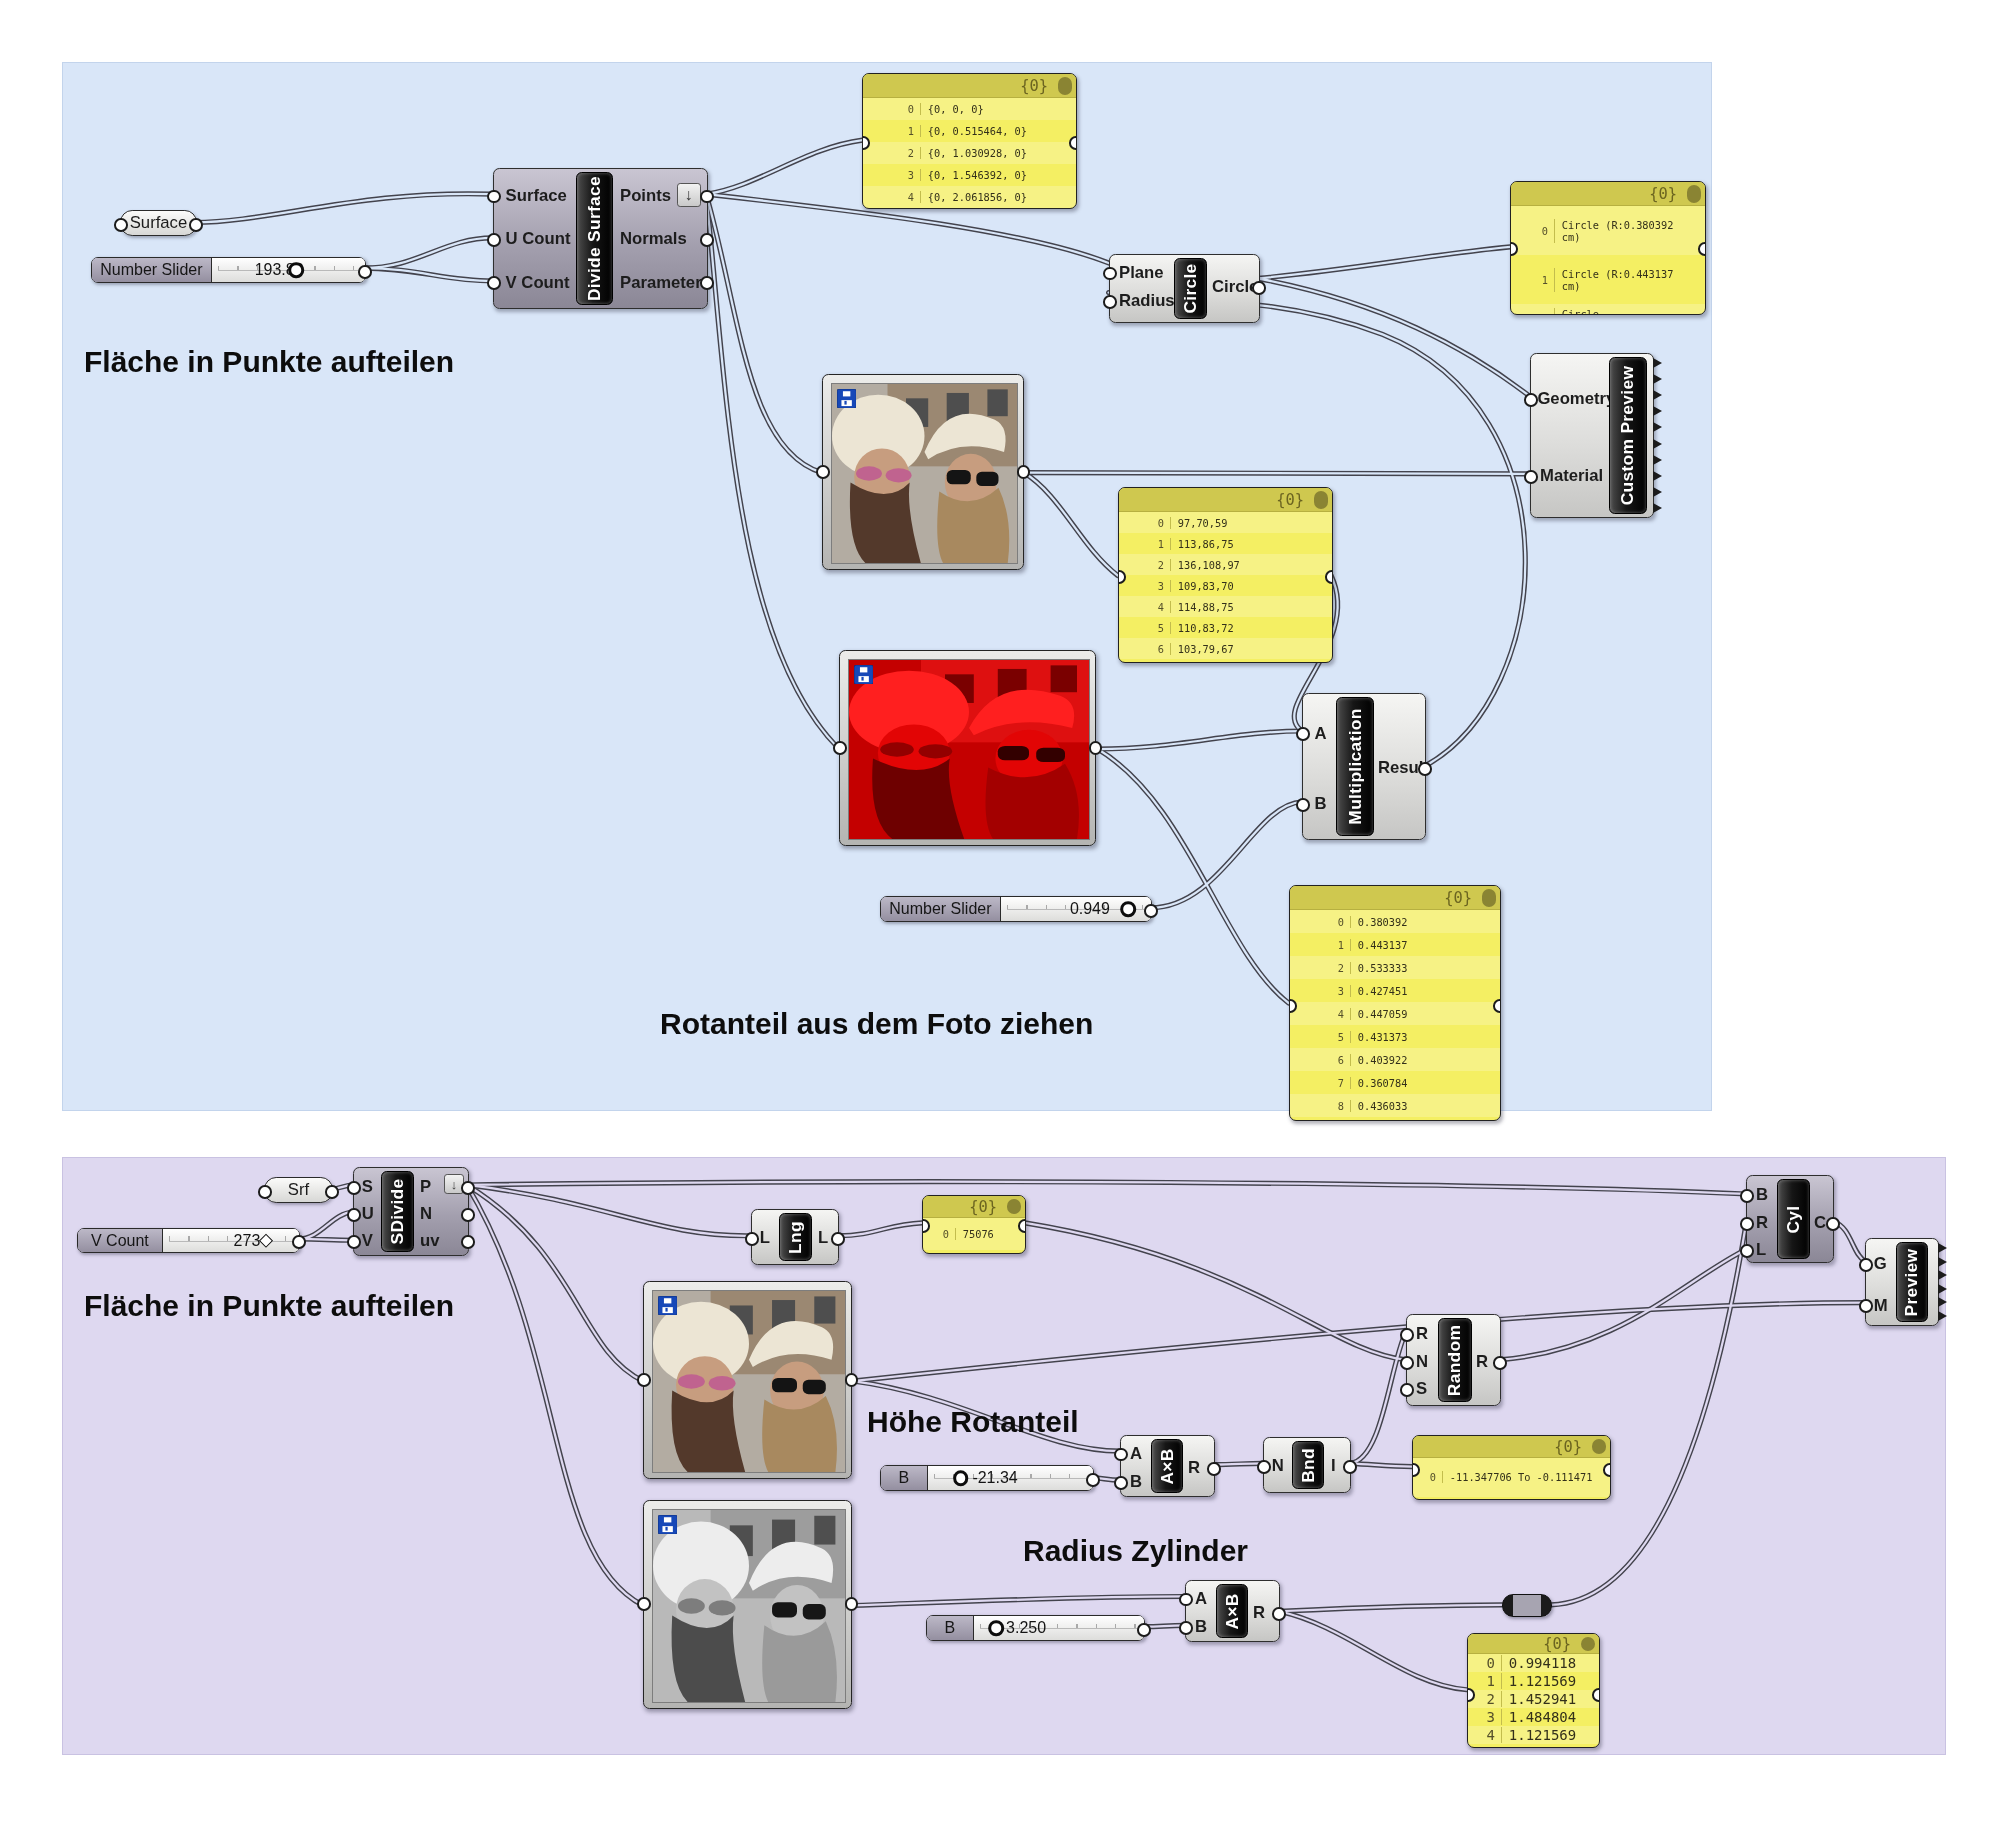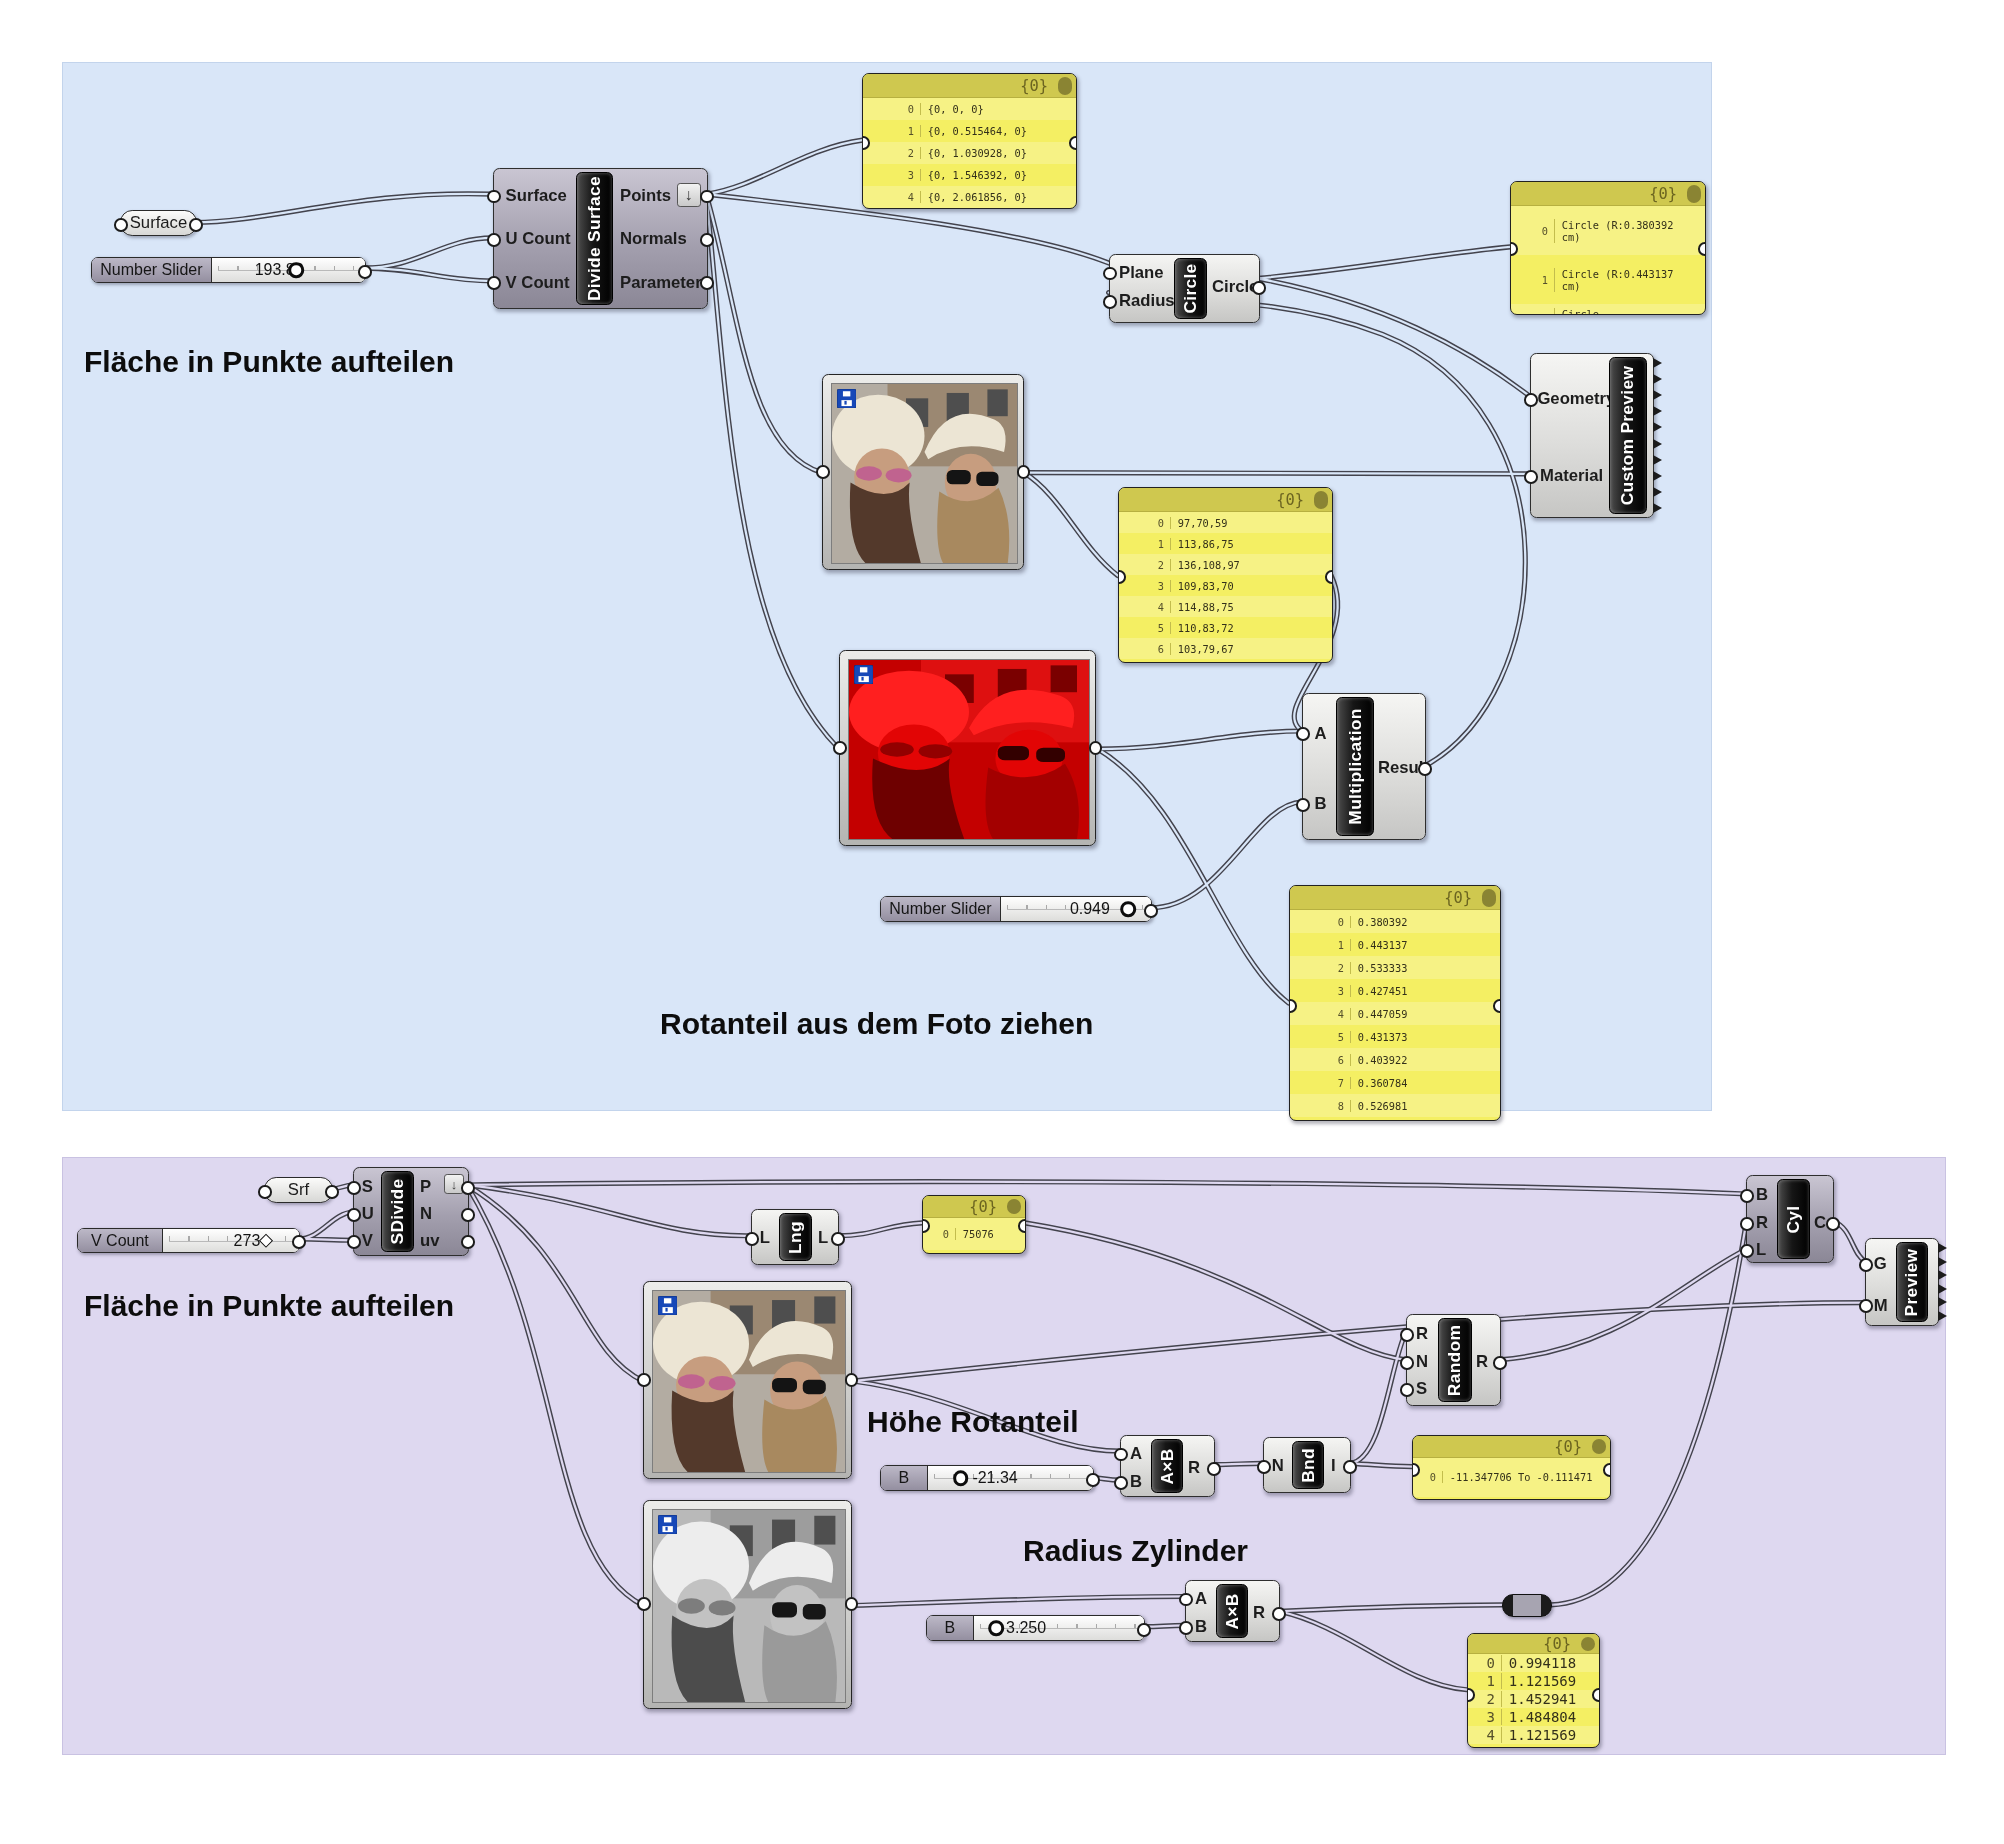--- a/index.html
+++ b/index.html
@@ -436,21 +436,21 @@
   <div class="prow" style="height:23px">
       <span class="idx" style="width:54px">6</span>
       <span class="val">0.403922</span>
     </div>
   <div class="prow" style="height:23px">
       <span class="idx" style="width:54px">7</span>
       <span class="val">0.360784</span>
     </div>
   <div class="prow" style="height:23px">
       <span class="idx" style="width:54px">8</span>
-      <span class="val">0.526981</span>
+      <span class="val">0.436033</span>
     </div>
   <i class="port pl" style="top:113px"></i>
   <i class="port pr" style="top:113px"></i>
 </div>
 
 <div class="biglabel" style="left:84px;top:1289px;">Fläche in Punkte aufteilen</div>
 <div class="biglabel" style="left:867px;top:1405px;">Höhe Rotanteil</div>
 <div class="biglabel" style="left:1023px;top:1534px;">Radius Zylinder</div>
 
 <div class="pill" style="left:264px;top:1177px;width:67px;height:24.4px;">

